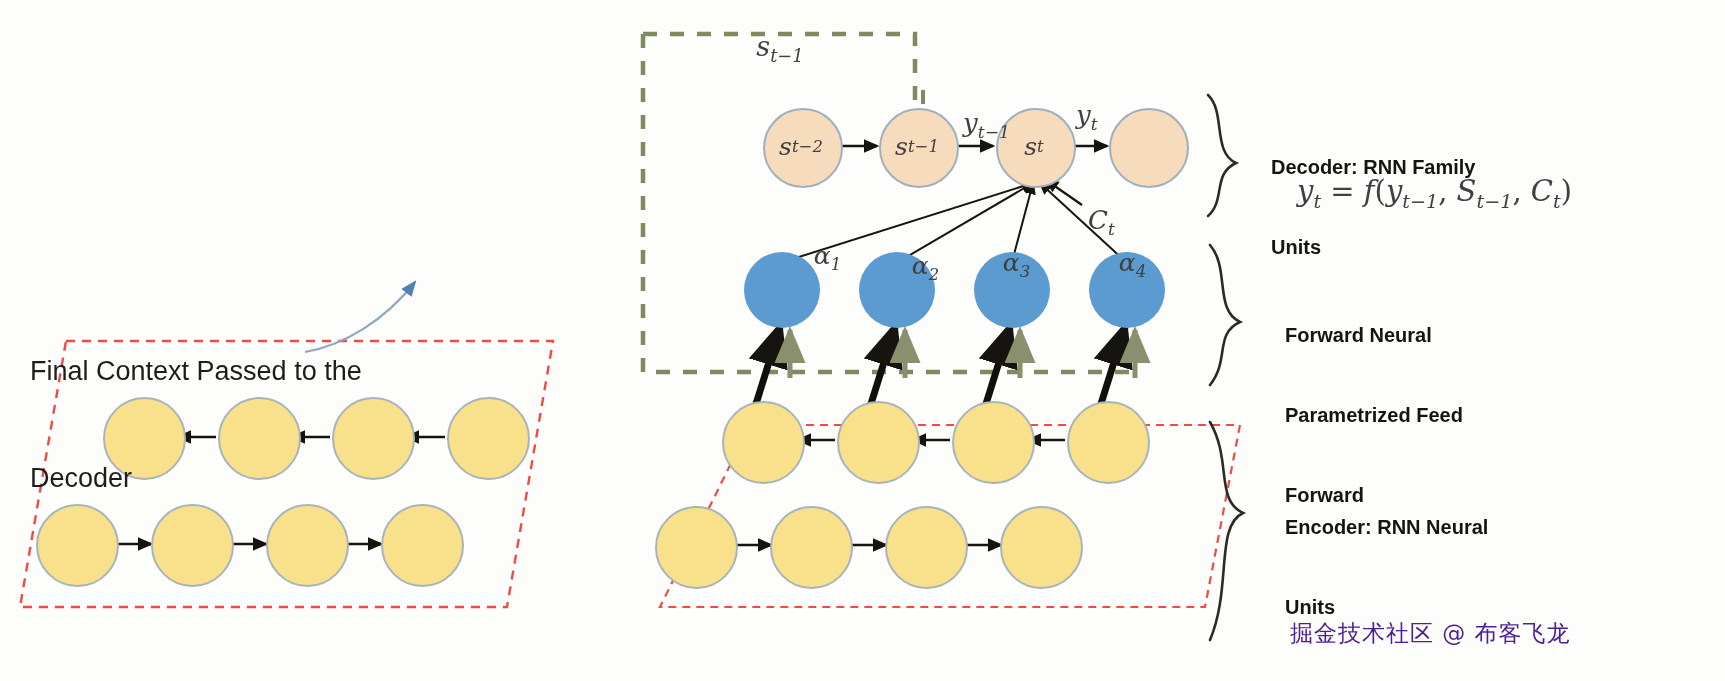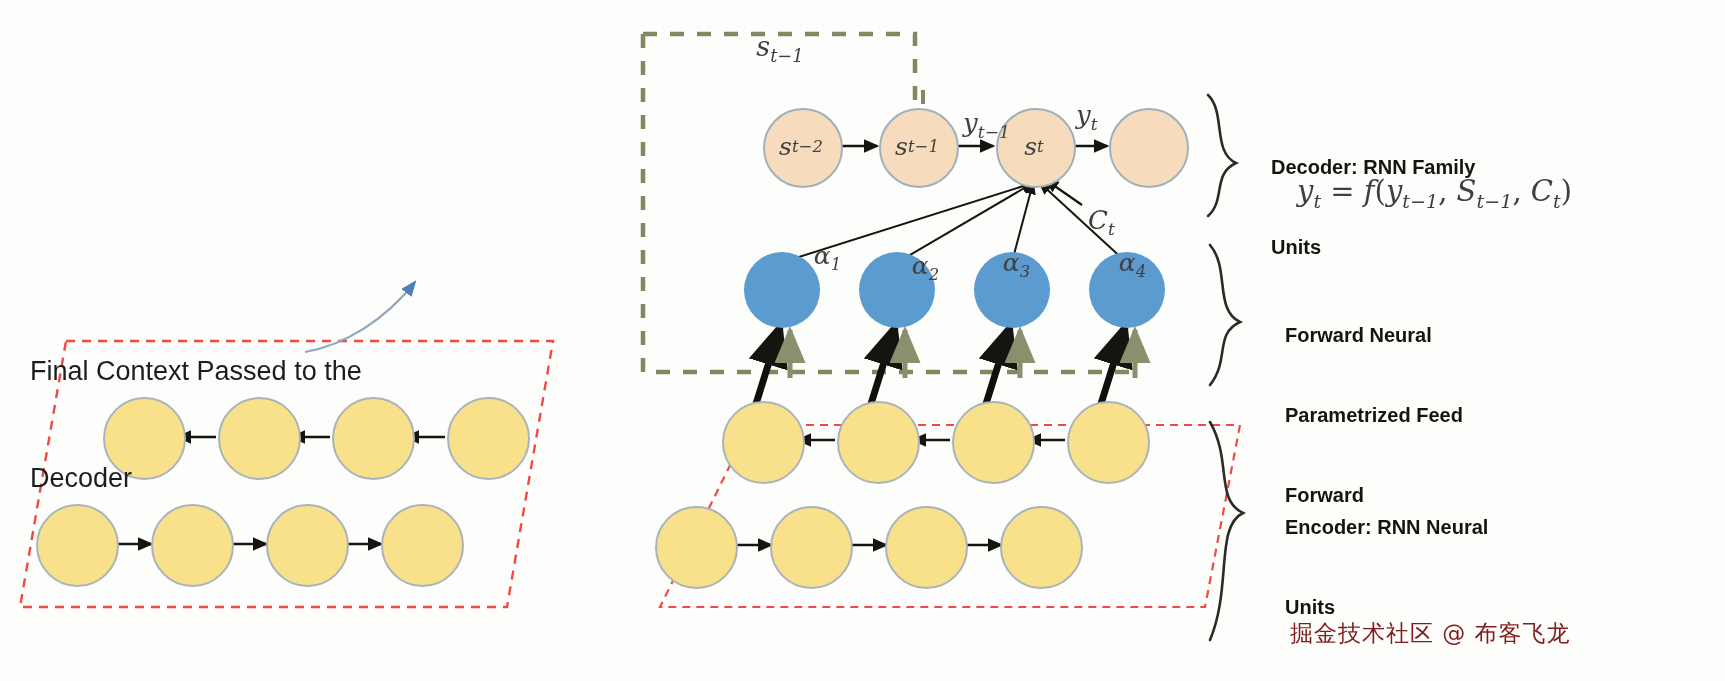--- a/index.html
+++ b/index.html
@@ -5,21 +5,21 @@
   html,body{margin:0;padding:0;background:#fdfdfc;}
   body{font-family:"Liberation Sans",sans-serif;}
   #stage{position:relative;width:1725px;height:681px;background:#fdfdfc;overflow:hidden;}
   #svgroot{position:absolute;left:0;top:0;width:1725px;height:681px;}
   .lbl{position:absolute;white-space:pre;}
   .plain-txt{font-family:"Liberation Sans",sans-serif;font-size:27px;color:#1d1d1b;line-height:1.32;font-weight:400;}
   .bold-txt{font-family:"Liberation Sans",sans-serif;font-size:20px;color:#15140f;line-height:1.34;font-weight:700;}
   .math{font-family:"DejaVu Serif","Liberation Serif",serif;font-style:italic;color:#404040;}
   .node-math{font-size:25px;}
   .nsub{font-size:0.66em;vertical-align:sub;font-style:italic;}
-  .wm{position:absolute;font-family:"DejaVu Sans",sans-serif;font-size:23px;color:#7f1d1d;letter-spacing:1px;white-space:nowrap;}
+  .wm{position:absolute;font-family:"DejaVu Sans",sans-serif;font-size:23px;color:#4c1d95;letter-spacing:1px;white-space:nowrap;}
   .circ{position:absolute;border-radius:50%;}
   .nodetext{position:absolute;display:flex;align-items:center;justify-content:center;pointer-events:none;}
 </style>
 </head>
 <body>
 
 <div id="stage">
 
   <svg id="svgroot" viewBox="0 0 1725 681">
     <defs>

